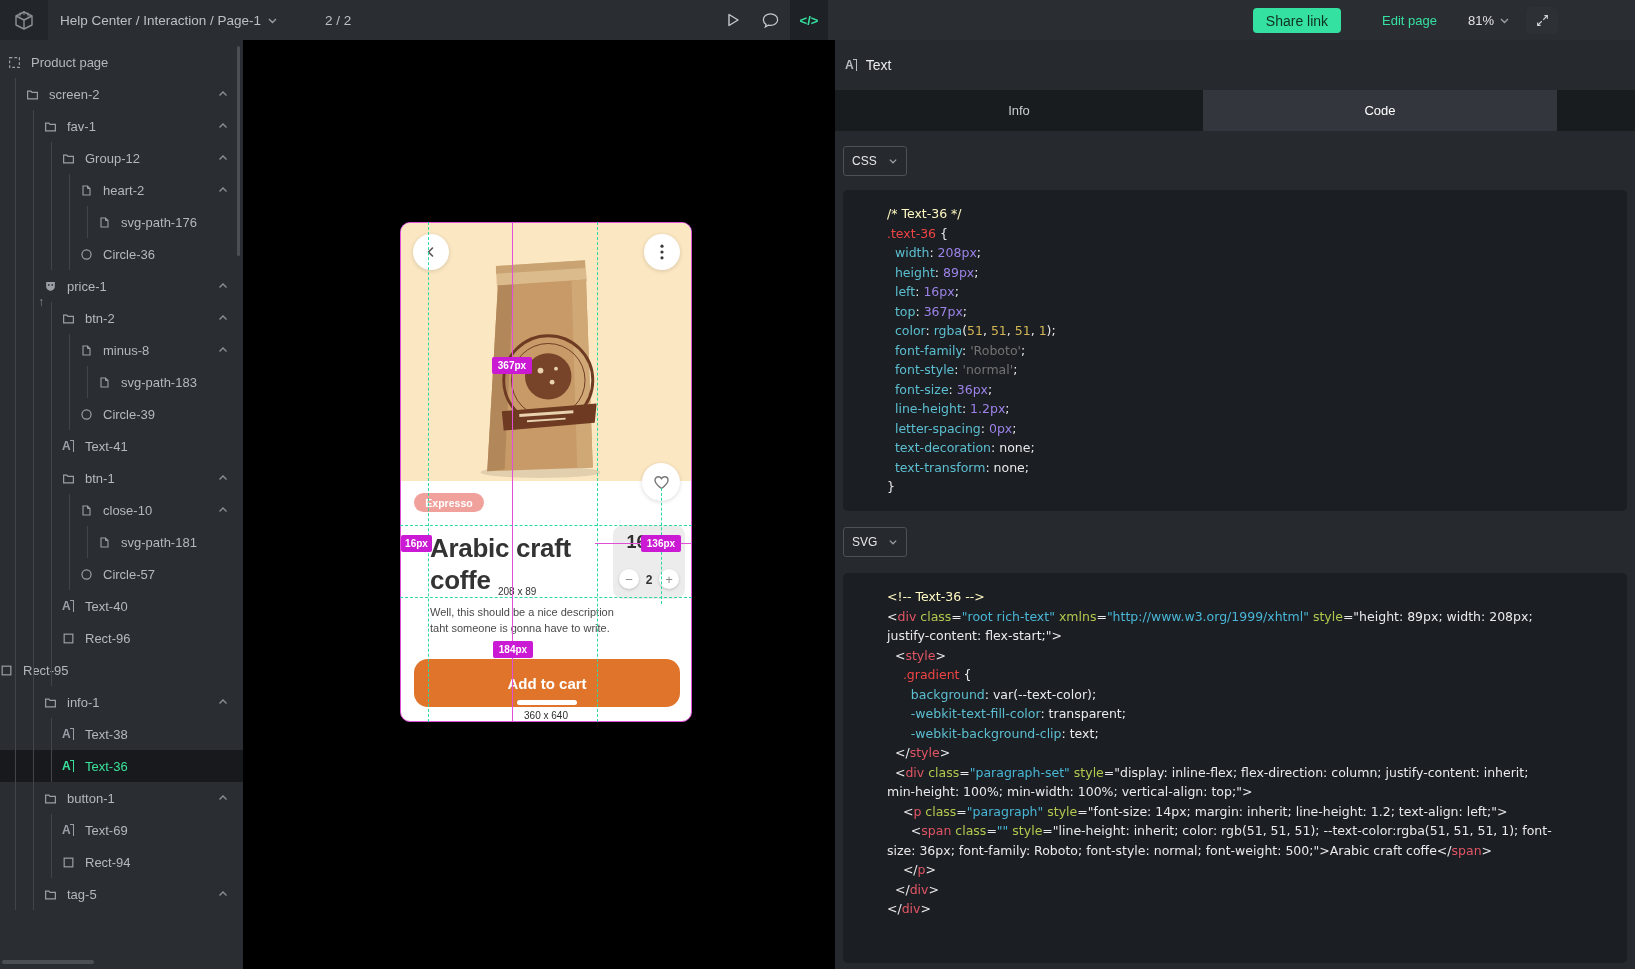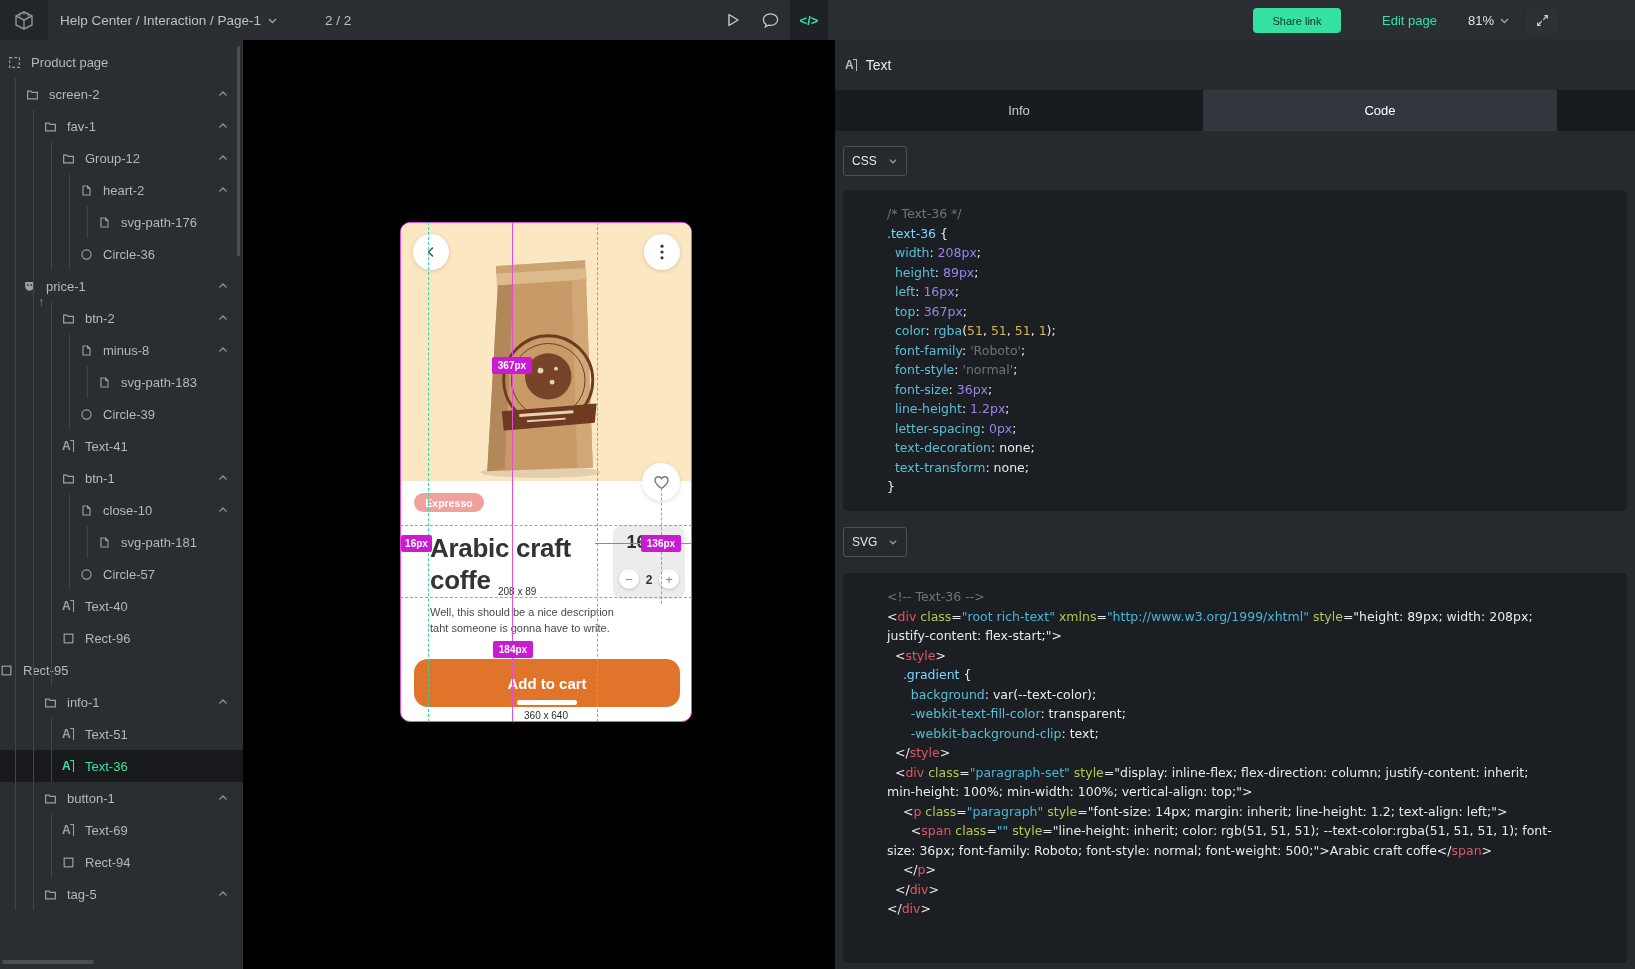--- a/index.html
+++ b/index.html
@@ -12,21 +12,21 @@
   #logo-tile { position:absolute; left:0; top:0; width:48px; height:40px; background:#222529;
     display:flex; align-items:center; justify-content:center; }
   #breadcrumb { position:absolute; left:60px; top:0; height:40px; display:flex; align-items:center;
     color:#bcc0c5; font-size:13.5px; gap:6px; }
   #page-counter { position:absolute; left:325px; top:0; height:40px; display:flex; align-items:center;
     color:#bcc0c5; font-size:13.5px; }
   .tb-icon { position:absolute; top:0; height:40px; width:36px; display:flex; align-items:center; justify-content:center; }
   #code-tile { position:absolute; left:790px; top:0; width:38px; height:40px; background:#1e2125;
     display:flex; align-items:center; justify-content:center; color:#35e1a1; font-weight:bold; font-size:13px; }
   #share-btn { position:absolute; left:1253px; top:8px; width:88px; height:25px; background:#35e1a1;
-    border-radius:4px; color:#10301f; font-size:11px; display:flex; align-items:center; justify-content:center; }
+    border-radius:4px; color:#10301f; font-size:14px; display:flex; align-items:center; justify-content:center; }
   #edit-page { position:absolute; left:1382px; top:0; height:40px; display:flex; align-items:center;
     color:#35e1a1; font-size:13px; }
   #zoom-ctl { position:absolute; left:1468px; top:0; height:40px; display:flex; align-items:center; gap:5px;
     color:#e2e4e7; font-size:13px; }
   #fullscreen-tile { position:absolute; left:1526px; top:7px; width:32px; height:27px; background:#2d3035;
     border-radius:5px; display:flex; align-items:center; justify-content:center; }
 
   
   #sidebar { position:absolute; left:0; top:40px; width:243px; height:929px; background:#2a2d32; z-index:20; overflow:hidden; }
   #tree { position:absolute; left:0; top:6px; width:243px; }
@@ -84,21 +84,21 @@
   #tab-code { width:354px; background:#33363c; color:#fff; }
   .dropdown { position:absolute; left:8px; width:64px; height:30px; border:1px solid #4d5156; border-radius:3px;
     color:#e4e6e8; font-size:12px; display:flex; align-items:center; justify-content:space-between; padding:0 8px; }
   #css-dd { top:106px; }
   #svg-dd { top:487px; }
   .codeblock { position:absolute; left:8px; width:784px; background:#1b1e22; border-radius:5px;
     font-family:"DejaVu Sans", sans-serif; font-size:12.5px; white-space:pre; overflow:hidden; padding:14px 10px 14px 44px; }
   #css-code { top:150px; height:321px; }
   #svg-code { top:533px; height:390px; }
   .cl { height:19.5px; line-height:19.5px; }
-  .tk-c{color:#737373} .tk-s{color:#7dd3fc} .tk-p{color:#5cbfd1} .tk-n{color:#9c83e8}
+  .tk-c{color:#fef9c3} .tk-s{color:#ef4444} .tk-p{color:#5cbfd1} .tk-n{color:#9c83e8}
   .tk-y{color:#d2b554} .tk-t{color:#737373} .tk-w{color:#e8eaec}
   .tk-tag{color:#e25565} .tk-at{color:#b2c94f} .tk-av{color:#49b6d6}
 
   svg { display:block; }
 </style>
 </head>
 <body>
 
 <div id="topbar">
   <div id="logo-tile">
@@ -242,21 +242,21 @@
         <span class="guide" style="left: 33px;"></span>
         <span class="guide" style="left: 51px;"></span>
         <span class="guide" style="left: 69px;"></span>
         <span class="ticon">
           <svg width="13" height="13" viewBox="0 0 12 12">
             <circle cx="6" cy="6" r="4.2" fill="none" stroke="currentColor" stroke-width="1.1"></circle>
           </svg>
         </span>
         <span>Circle-36</span>
       </div>
-      <div class="tree-row" style="padding-left: 23px;">
+      <div class="tree-row" style="padding-left: 44px;">
         <span class="guide" style="left: 15px;"></span>
         <span class="guide" style="left: 33px;"></span>
         <span class="ticon">
           <svg width="13" height="13" viewBox="0 0 12 12">
             <path d="M2 1.8h8v4.4c0 2.9-4 3.8-4 3.8s-4-.9-4-3.8z" fill="currentColor"></path>
             <circle cx="4.4" cy="4.6" r="0.8" fill="#2a2d32"></circle>
             <circle cx="7.6" cy="4.6" r="0.8" fill="#2a2d32"></circle>
           </svg>
         </span>
         <span>price-1</span>
@@ -442,21 +442,21 @@
           </svg>
         </span>
       </div>
       <div class="tree-row" style="padding-left: 62px;">
         <span class="guide" style="left: 15px;"></span>
         <span class="guide" style="left: 33px;"></span>
         <span class="guide" style="left: 51px;"></span>
         <span class="ticon">
           <span class="txt-ic">A<span class="cur"></span></span>
         </span>
-        <span>Text-51</span>
+        <span>Text-38</span>
       </div>
       <div class="tree-row sel" style="padding-left: 62px;">
         <span class="guide" style="left: 15px;"></span>
         <span class="guide" style="left: 33px;"></span>
         <span class="guide" style="left: 51px;"></span>
         <span class="ticon">
           <span class="txt-ic">A<span class="cur"></span></span>
         </span>
         <span>Text-36</span>
       </div>

